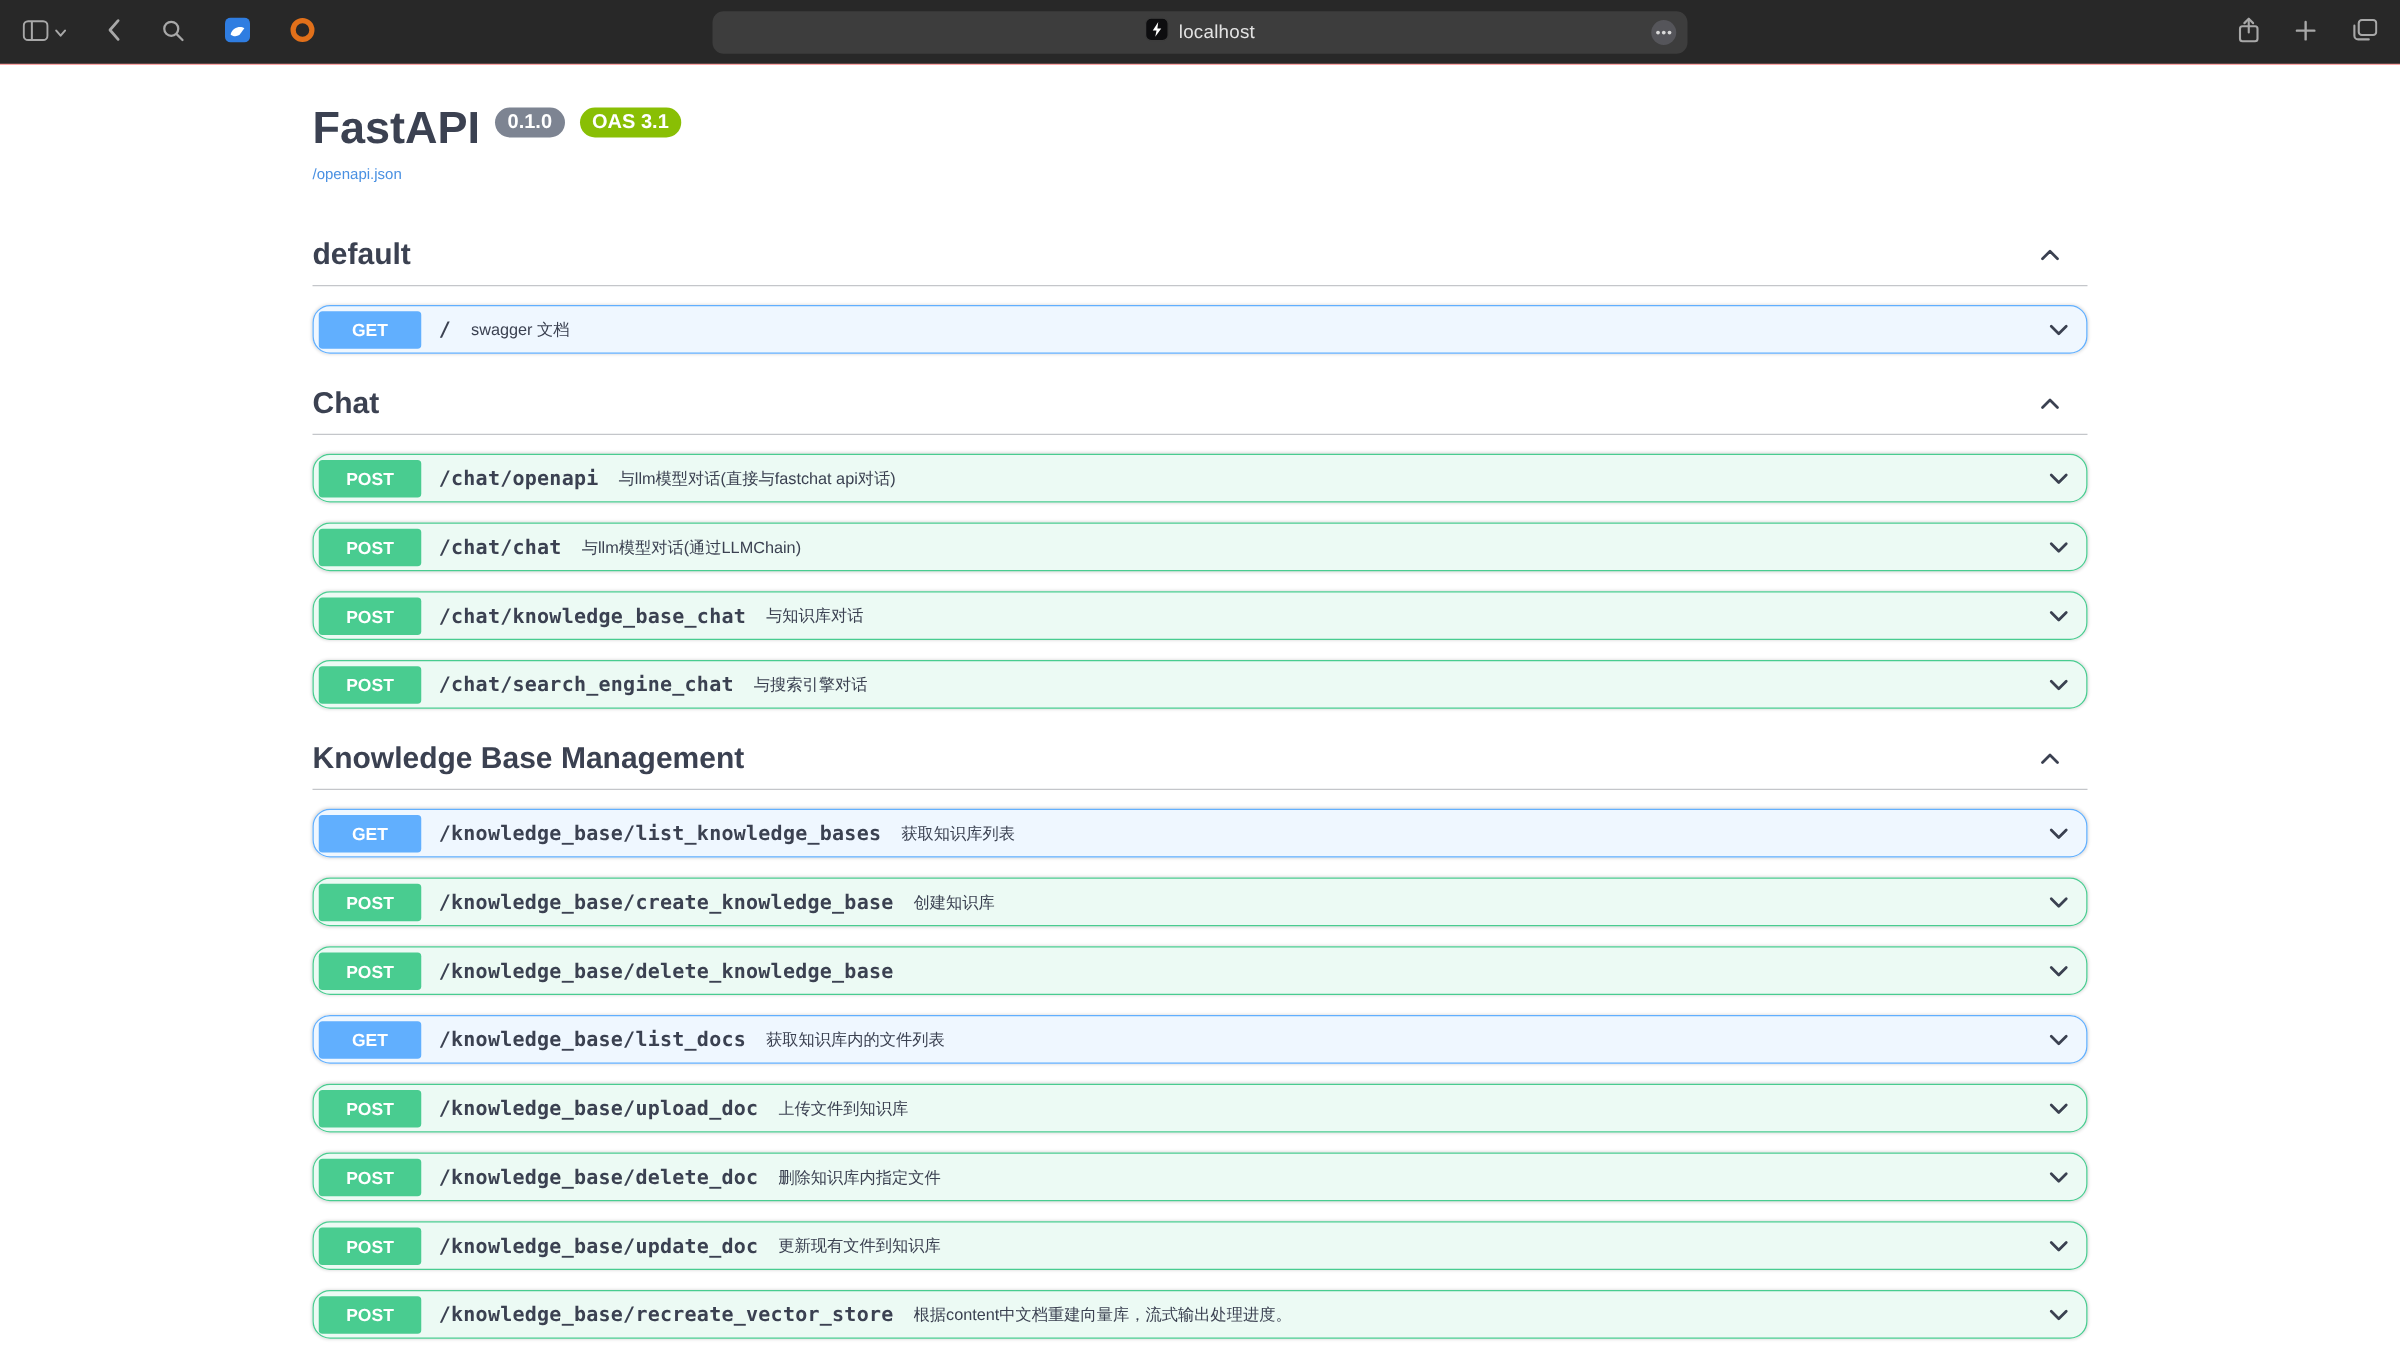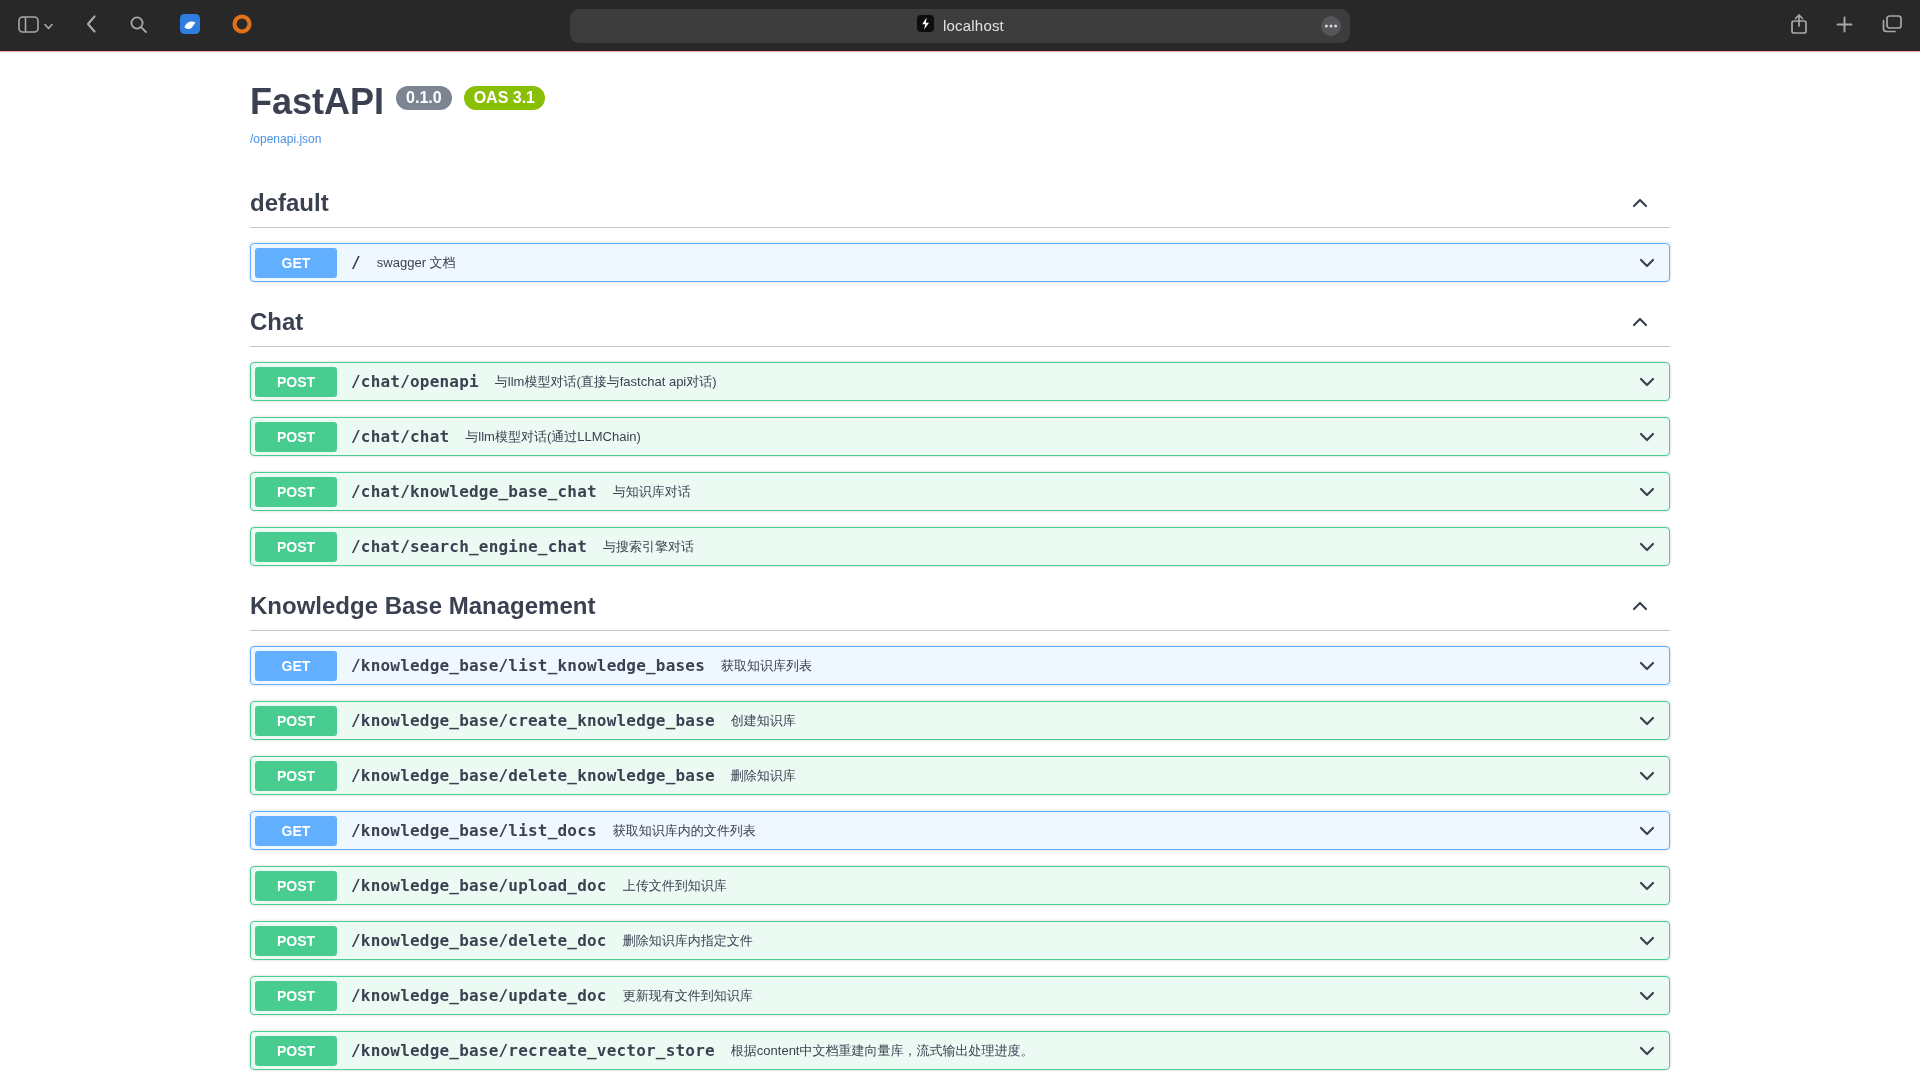--- a/index.html
+++ b/index.html
@@ -57,21 +57,21 @@
     padding:10px 20px 10px 0; border-bottom:1px solid rgba(59,65,81,.3);
     cursor:pointer;
   }
   .opblock-tag h3 { font-size:24px; font-weight:700; color:var(--heading,#3b4151); }
   .collapse-arrow, .expand-arrow { display:flex; align-items:center; cursor:pointer; }
 
   .ops { padding-top:15px; }
   .opblock {
     display:flex; align-items:center;
     height:39px; margin-bottom:16px; padding:0 12px 0 4px;
-    border:1px solid; border-radius:4px;
+    border:1px solid; border-radius:14px;
     box-shadow:0 0 3px rgba(0,0,0,.19);
     cursor:pointer;
   }
   .opblock-get  { background:rgba(97,175,254,.1);  border-color:var(--get,#61affe); }
   .opblock-post { background:rgba(73,204,144,.1); border-color:var(--post,#49cc90); }
   .method {
     min-width:82px; text-align:center; padding:7px 0;
     border-radius:3px; color:#fff; font-weight:700; font-size:14px;
   }
   .opblock-get  .method { background:var(--get,#61affe); }
@@ -306,21 +306,20 @@
     <span class="expand-arrow">
       <svg width="20" height="20" viewBox="0 0 20 20">
                   <path d="M4 7 L10 13 L16 7" fill="none" stroke="#3b4151" stroke-width="2.2" stroke-linecap="round" stroke-linejoin="round"></path>
                 </svg>
     </span>
   </div>
 
   <div class="opblock opblock-post">
     <span class="method">POST</span>
     <span class="path">/knowledge_base/delete_knowledge_base</span>
-    <span class="desc">删除知识库</span>
     <span class="expand-arrow">
       <svg width="20" height="20" viewBox="0 0 20 20">
                   <path d="M4 7 L10 13 L16 7" fill="none" stroke="#3b4151" stroke-width="2.2" stroke-linecap="round" stroke-linejoin="round"></path>
                 </svg>
     </span>
   </div>
 
   <div class="opblock opblock-get">
     <span class="method">GET</span>
     <span class="path">/knowledge_base/list_docs</span>

